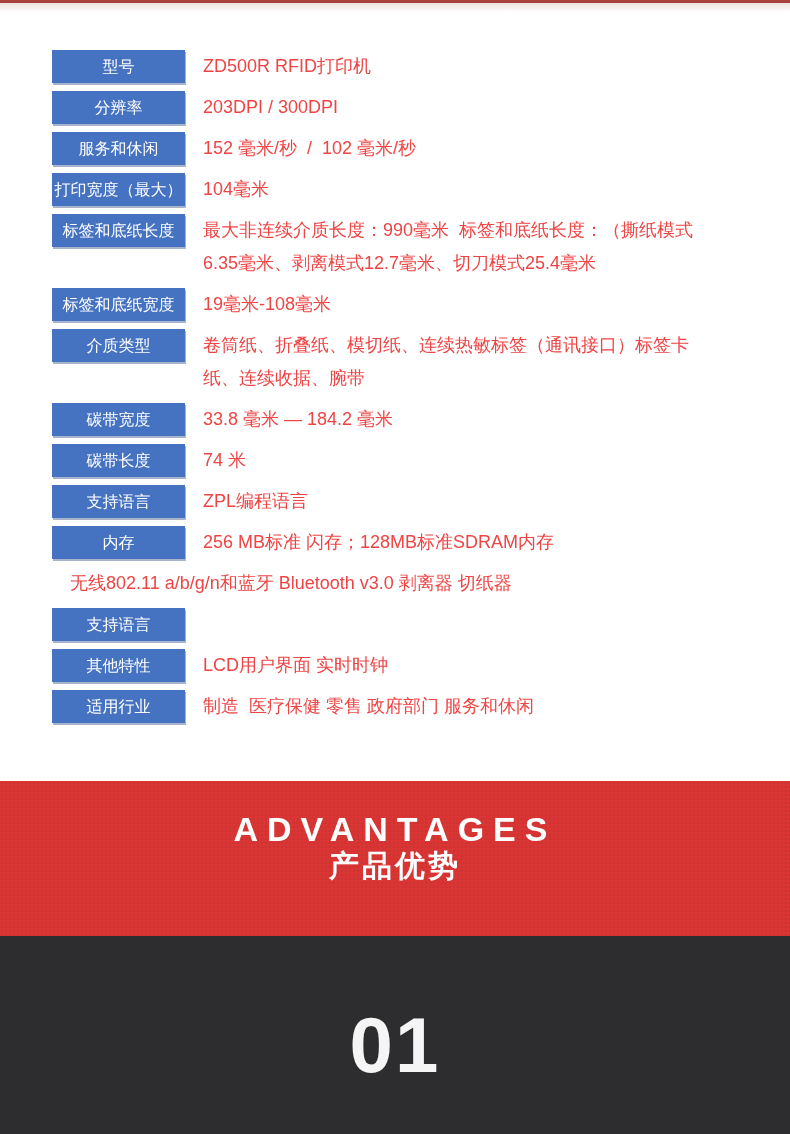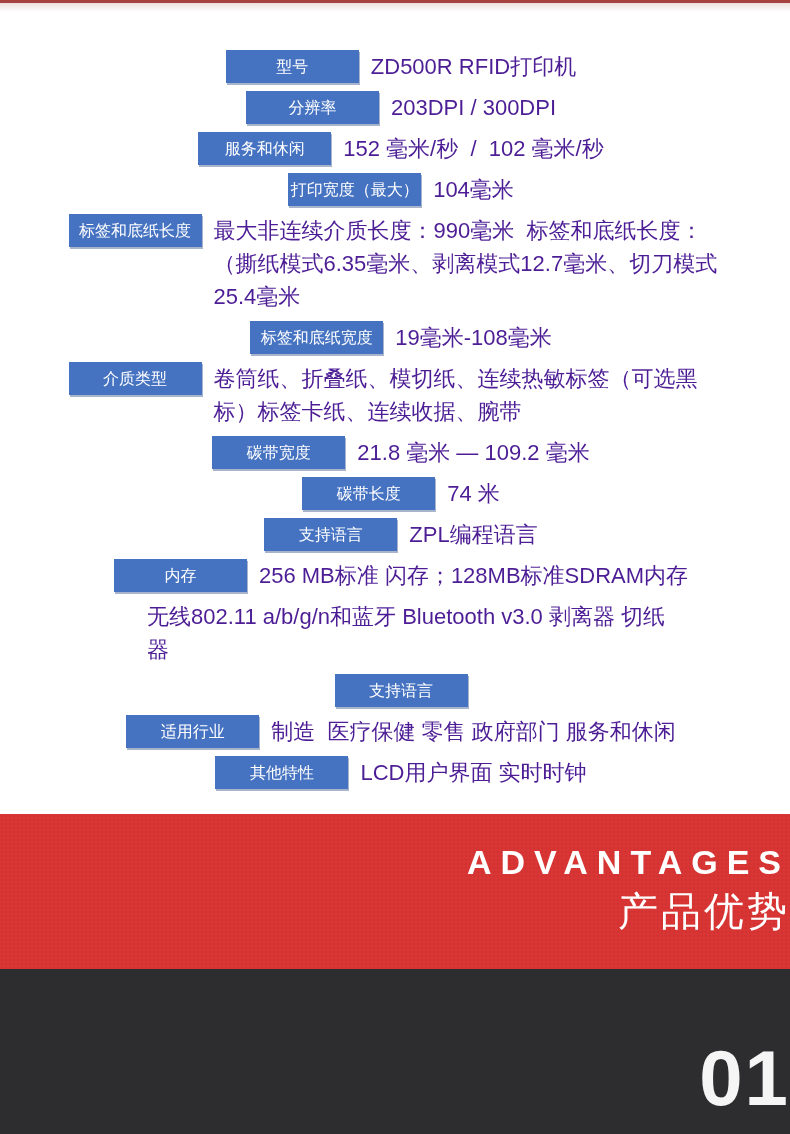--- a/index.html
+++ b/index.html
@@ -28,74 +28,73 @@
   }
   
   .spec-table {
     margin: 38px 40px 0 52px;
     flex: none;
   }
   .spec-row {
     display: flex;
     align-items: flex-start;
     margin-bottom: 8px;
-    justify-content: center;
   }
   .spec-label {
     flex: none;
     width: 133px;
     height: 33px;
     line-height: 33px;
     background: #4673c1;
     color: #ffffff;
     text-align: center;
     font-size: 16px;
     box-shadow: 1px 2px 0 rgba(62, 88, 140, 0.45);
     white-space: nowrap;
   }
   .spec-value {
-    margin-left: 12px;
+    margin-left: 18px;
     max-width: 520px;
-    font-size: 22px;
+    font-size: 18px;
     line-height: 33px;
-    color: #4c1d95;
+    color: #ef4444;
     white-space: pre-wrap;
   }
   .spacer { flex: 1 1 auto; }
   
   .banner {
     flex: none;
     height: 155px;
     background-color: #d93534;
     background-image: radial-gradient(rgba(0,0,0,0.05) 1px, transparent 1px);
     background-size: 4px 4px;
     color: #ffffff;
-    text-align: right;
+    text-align: center;
     overflow: hidden;
   }
   .banner-en {
     margin-top: 31px;
     font-size: 34px;
     font-weight: bold;
     letter-spacing: 9px;
     line-height: 1;
   }
   .banner-zh {
-    margin-top: 12px;
-    font-size: 40px;
-    font-weight: normal;
+    margin-top: 5px;
+    font-size: 30px;
+    font-weight: bold;
     letter-spacing: 3px;
     line-height: 1;
   }
   
   .dark-section {
     flex: 1 1 auto;
     background: #2d2d2f;
     overflow: hidden;
-    text-align: right;
+    text-align: center;
   }
   .section-number {
     margin-top: 70px;
     font-size: 78px;
     font-weight: bold;
     letter-spacing: 2px;
     line-height: 1;
     color: #f5f5f5;
   }
 </style>
@@ -132,26 +131,26 @@
     <div class="spec-value">最大非连续介质长度：990毫米  标签和底纸长度：（撕纸模式6.35毫米、剥离模式12.7毫米、切刀模式25.4毫米</div>
   </div>
 
   <div class="spec-row">
     <div class="spec-label">标签和底纸宽度</div>
     <div class="spec-value">19毫米-108毫米</div>
   </div>
 
   <div class="spec-row">
     <div class="spec-label">介质类型</div>
-    <div class="spec-value">卷筒纸、折叠纸、模切纸、连续热敏标签（可选黑标）标签卡纸、连续收据、腕带</div>
+    <div class="spec-value">卷筒纸、折叠纸、模切纸、连续热敏标签（通讯接口）标签卡纸、连续收据、腕带</div>
   </div>
 
   <div class="spec-row">
     <div class="spec-label">碳带宽度</div>
-    <div class="spec-value">21.8 毫米 — 109.2 毫米</div>
+    <div class="spec-value">33.8 毫米 — 184.2 毫米</div>
   </div>
 
   <div class="spec-row">
     <div class="spec-label">碳带长度</div>
     <div class="spec-value">74 米</div>
   </div>
 
   <div class="spec-row">
     <div class="spec-label">支持语言</div>
     <div class="spec-value">ZPL编程语言</div>
@@ -165,27 +164,27 @@
 
   <div class="spec-row">
     <div class="spec-value">无线802.11 a/b/g/n和蓝牙 Bluetooth v3.0 剥离器 切纸器</div>
   </div>
 
   <div class="spec-row">
     <div class="spec-label">支持语言</div>
   </div>
 
   <div class="spec-row">
-    <div class="spec-label">适用行业</div>
-    <div class="spec-value">制造  医疗保健 零售 政府部门 服务和休闲</div>
+    <div class="spec-label">其他特性</div>
+    <div class="spec-value">LCD用户界面 实时时钟</div>
   </div>
 
   <div class="spec-row">
-    <div class="spec-label">其他特性</div>
-    <div class="spec-value">LCD用户界面 实时时钟</div>
+    <div class="spec-label">适用行业</div>
+    <div class="spec-value">制造  医疗保健 零售 政府部门 服务和休闲</div>
   </div>
 </div>
 
 <div class="spacer"></div>
 
 <div class="banner">
   <div class="banner-en">ADVANTAGES</div>
   <div class="banner-zh">产品优势</div>
 </div>
 

